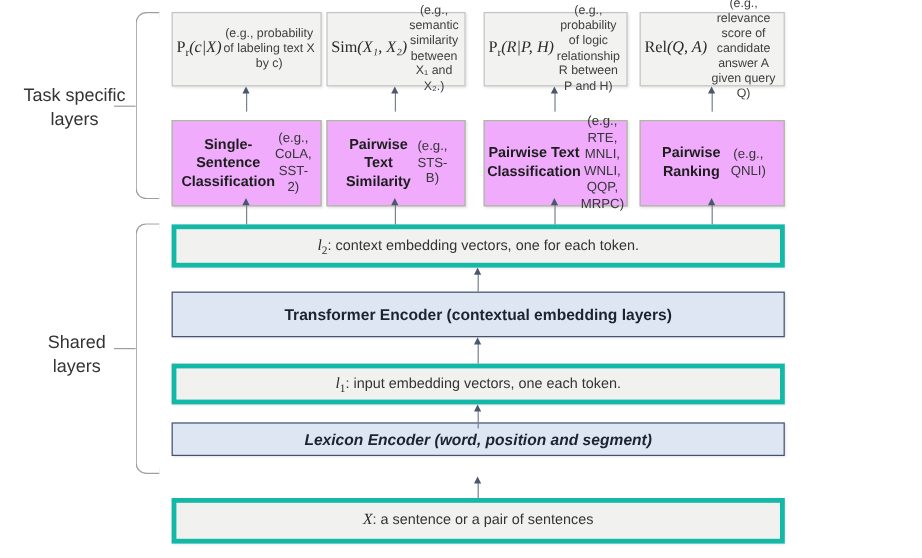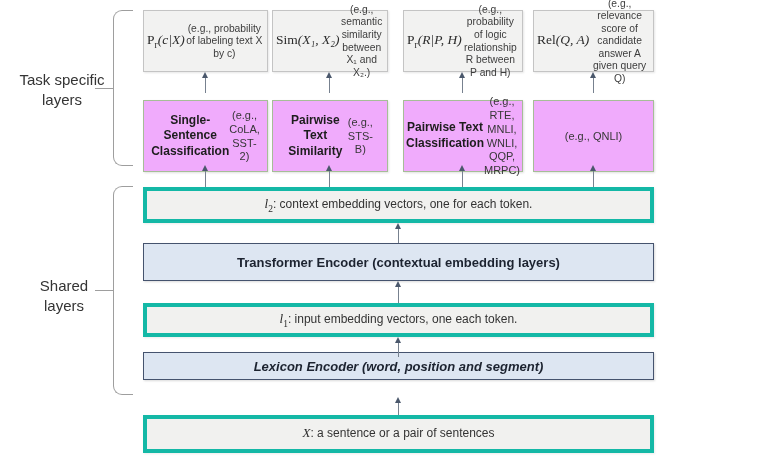--- a/index.html
+++ b/index.html
@@ -125,20 +125,21 @@
   </div>
   <div class="box task-box c2">
     <div class="task-title">Pairwise Text Similarity</div>
     <div class="task-desc">(e.g., STS-B)</div>
   </div>
   <div class="box task-box c3">
     <div class="task-title">Pairwise Text Classification</div>
     <div class="task-desc">(e.g., RTE, MNLI, WNLI, QQP, MRPC)</div>
   </div>
   <div class="box task-box c4">
+    <div class="task-title">Pairwise Ranking</div>
     <div class="task-desc">(e.g., QNLI)</div>
   </div>
 
   <div class="box wide gray-box row-l2">
     <div class="layer-text"><span class="mvar"><span>l</span><sub>2</sub></span><span>: context embedding vectors, one for each token.</span></div>
   </div>
 
   <div class="box wide blue-box row-transformer">
     <div class="layer-text">Transformer Encoder (contextual embedding layers)</div>
   </div>

